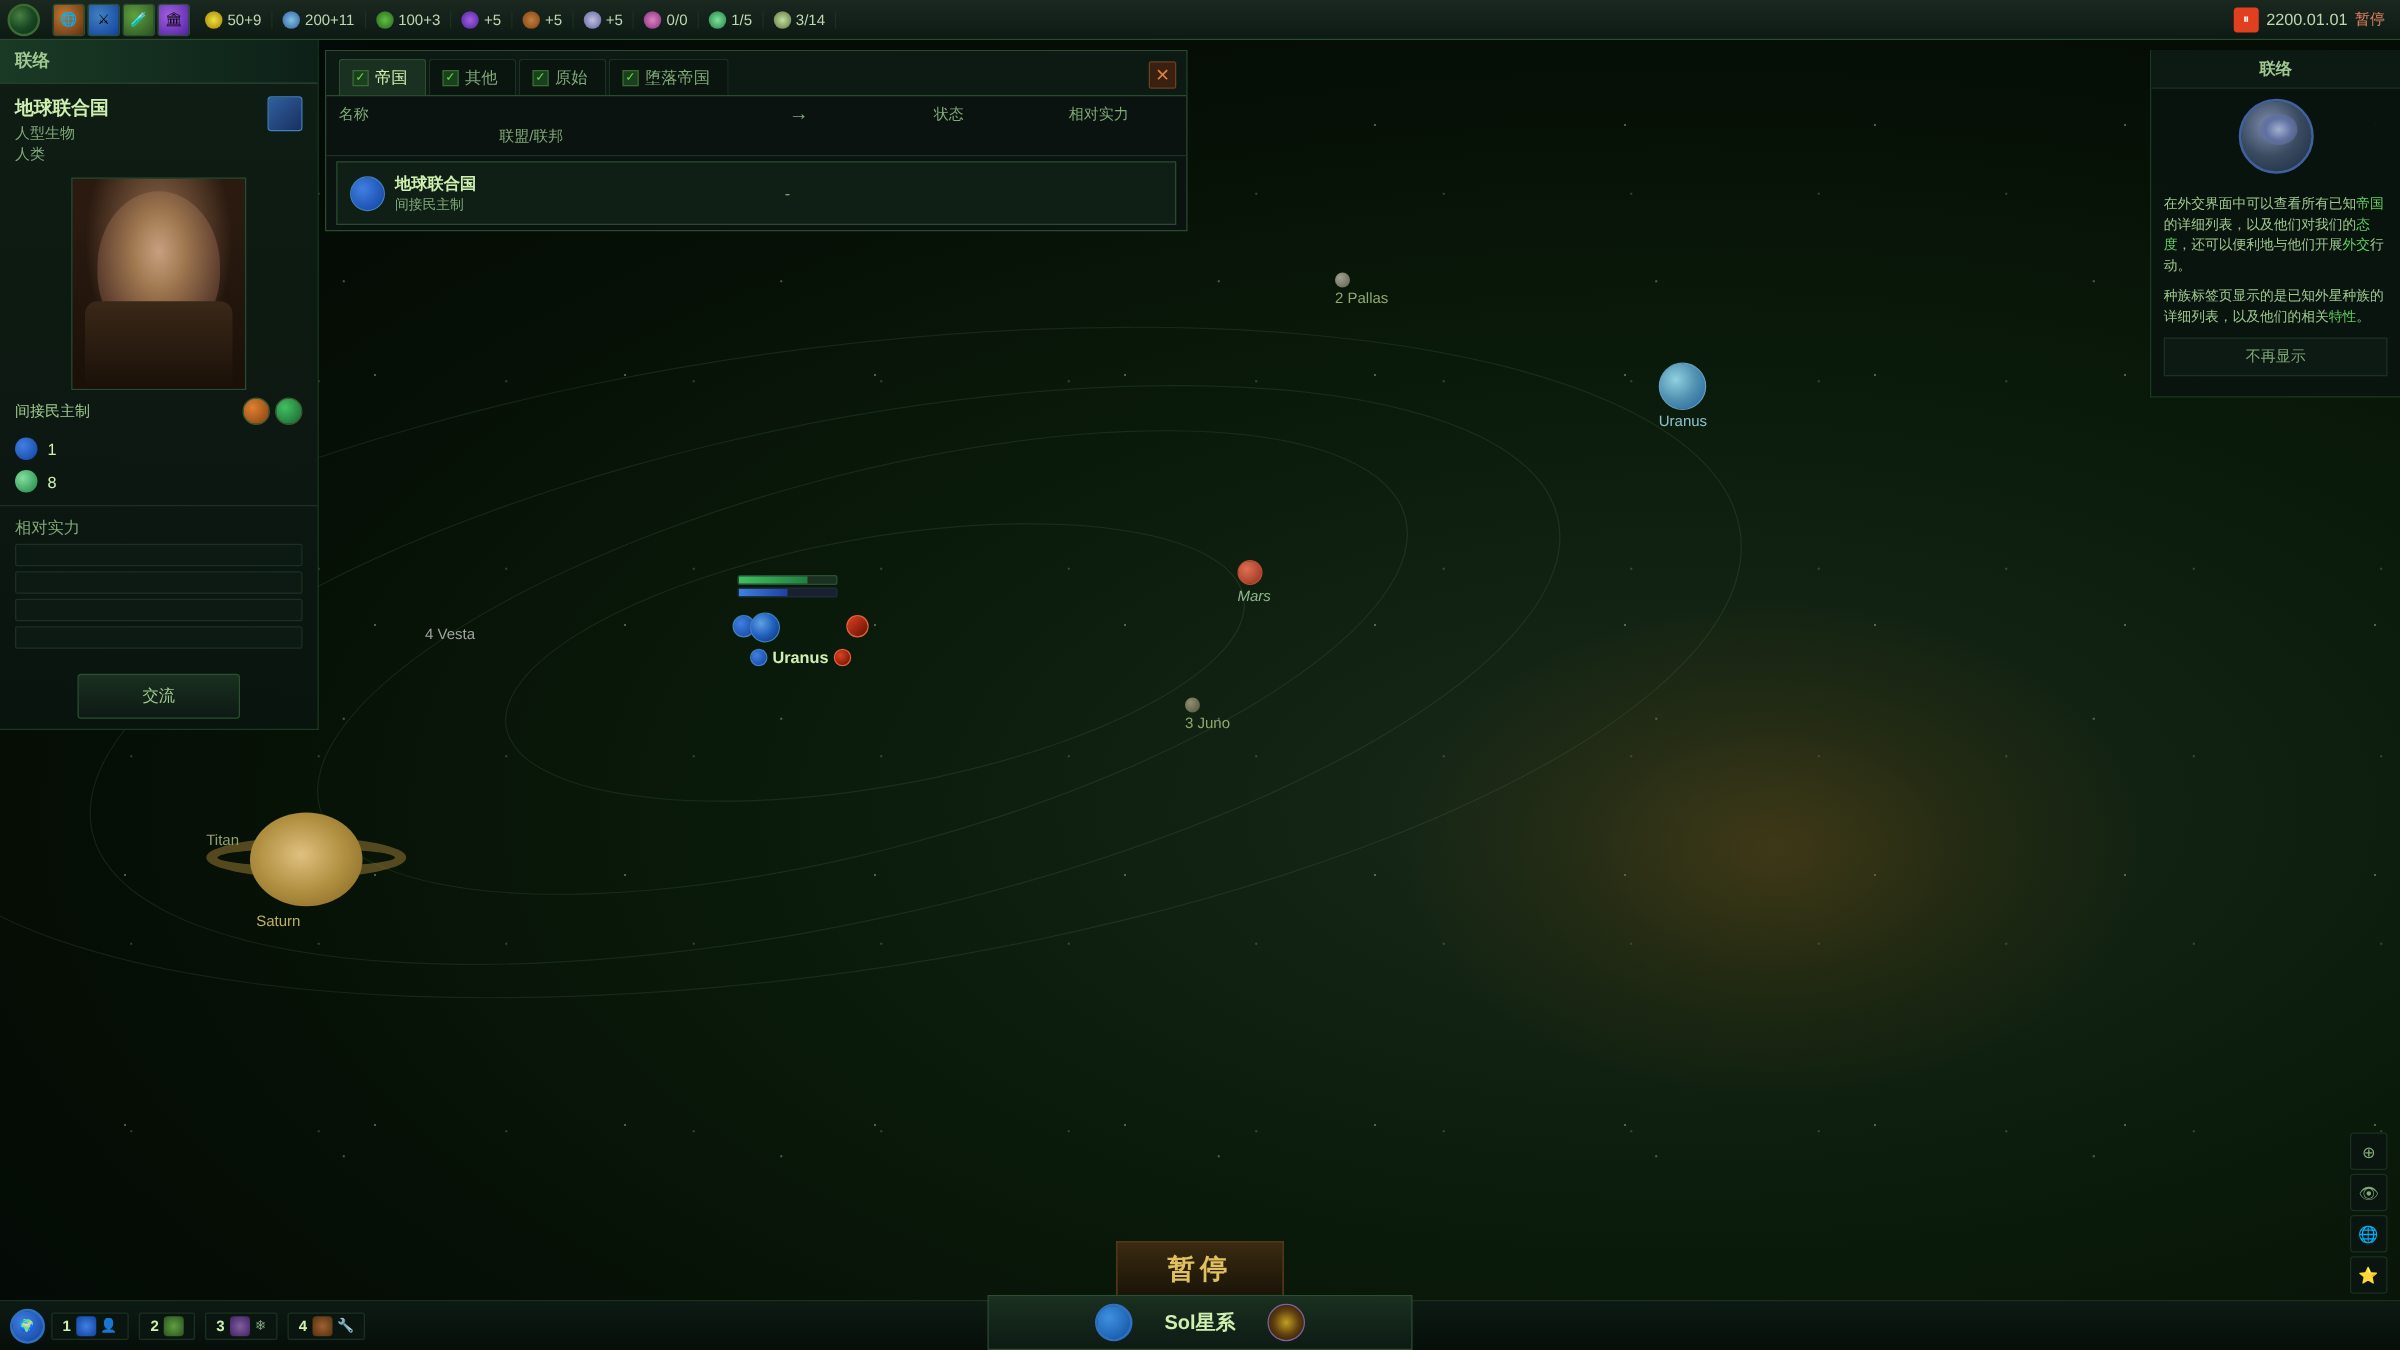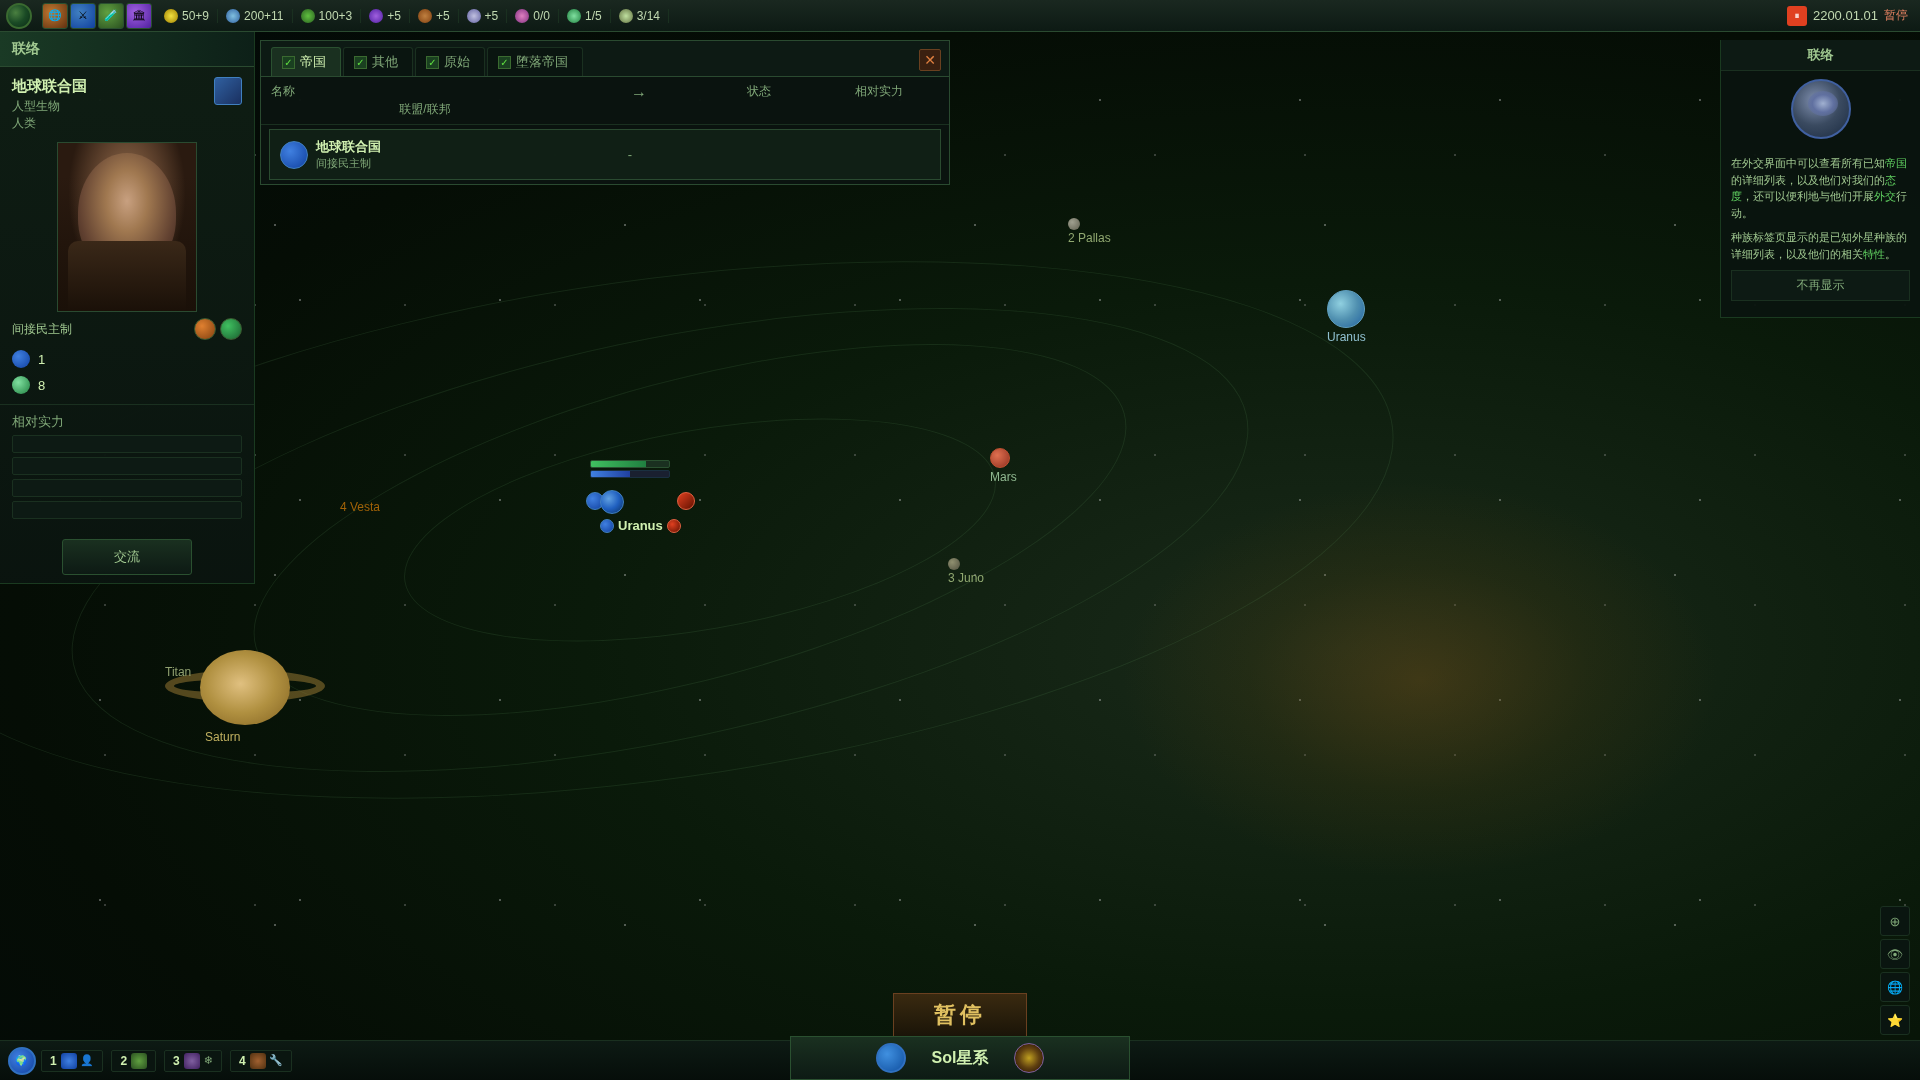--- a/index.html
+++ b/index.html
@@ -970,25 +970,25 @@
   </div>
   <div style="display:flex;align-items:center;gap:4px;margin-top:4px;">
     <div style="width:14px;height:14px;background:radial-gradient(circle at 35%35%,#4080e0,#1040a0);border-radius:50%;border:1px solid #4080c0;"></div>
     <span style="color:#d0f0b0;font-size:13px;font-weight:bold;">Uranus</span>
     <div style="width:14px;height:14px;background:radial-gradient(circle at 35%35%,#e04020,#601000);border-radius:50%;border:1px solid #e06040;"></div>
   </div>
 </div>
 
 <div style="position:absolute;right:910px;top:448px;z-index:5;">
   <div style="width:20px;height:20px;background:radial-gradient(circle at 35%35%,#e07050,#903020);border-radius:50%;border:1px solid #c05030;"></div>
-  <div class="planet-label" style="margin-top:2px;">Mars</div>
+  <div class="planet-label" style="margin-top:2px;font-style:italic;">Mars</div>
 </div>
 
 <div style="position:absolute;left:340px;top:500px;z-index:5;">
-  <div class="planet-label" style="color:#a16207;">4 Vesta</div>
+  <div class="planet-label" style="color:#a3a3a3;">4 Vesta</div>
 </div>
 
 <div style="position:absolute;right:960px;top:558px;z-index:5;">
   <div style="width:12px;height:12px;background:radial-gradient(circle at 35%35%,#909070,#505040);border-radius:50%;"></div>
   <div class="planet-label" style="margin-top:1px;color:#90a870;">3 Juno</div>
 </div>
 
 <div style="position:absolute;right:840px;top:218px;z-index:5;">
   <div style="width:12px;height:12px;background:radial-gradient(circle at 35%35%,#a0a090,#606050);border-radius:50%;"></div>
   <div class="planet-label" style="margin-top:1px;color:#90a870;">2 Pallas</div>

